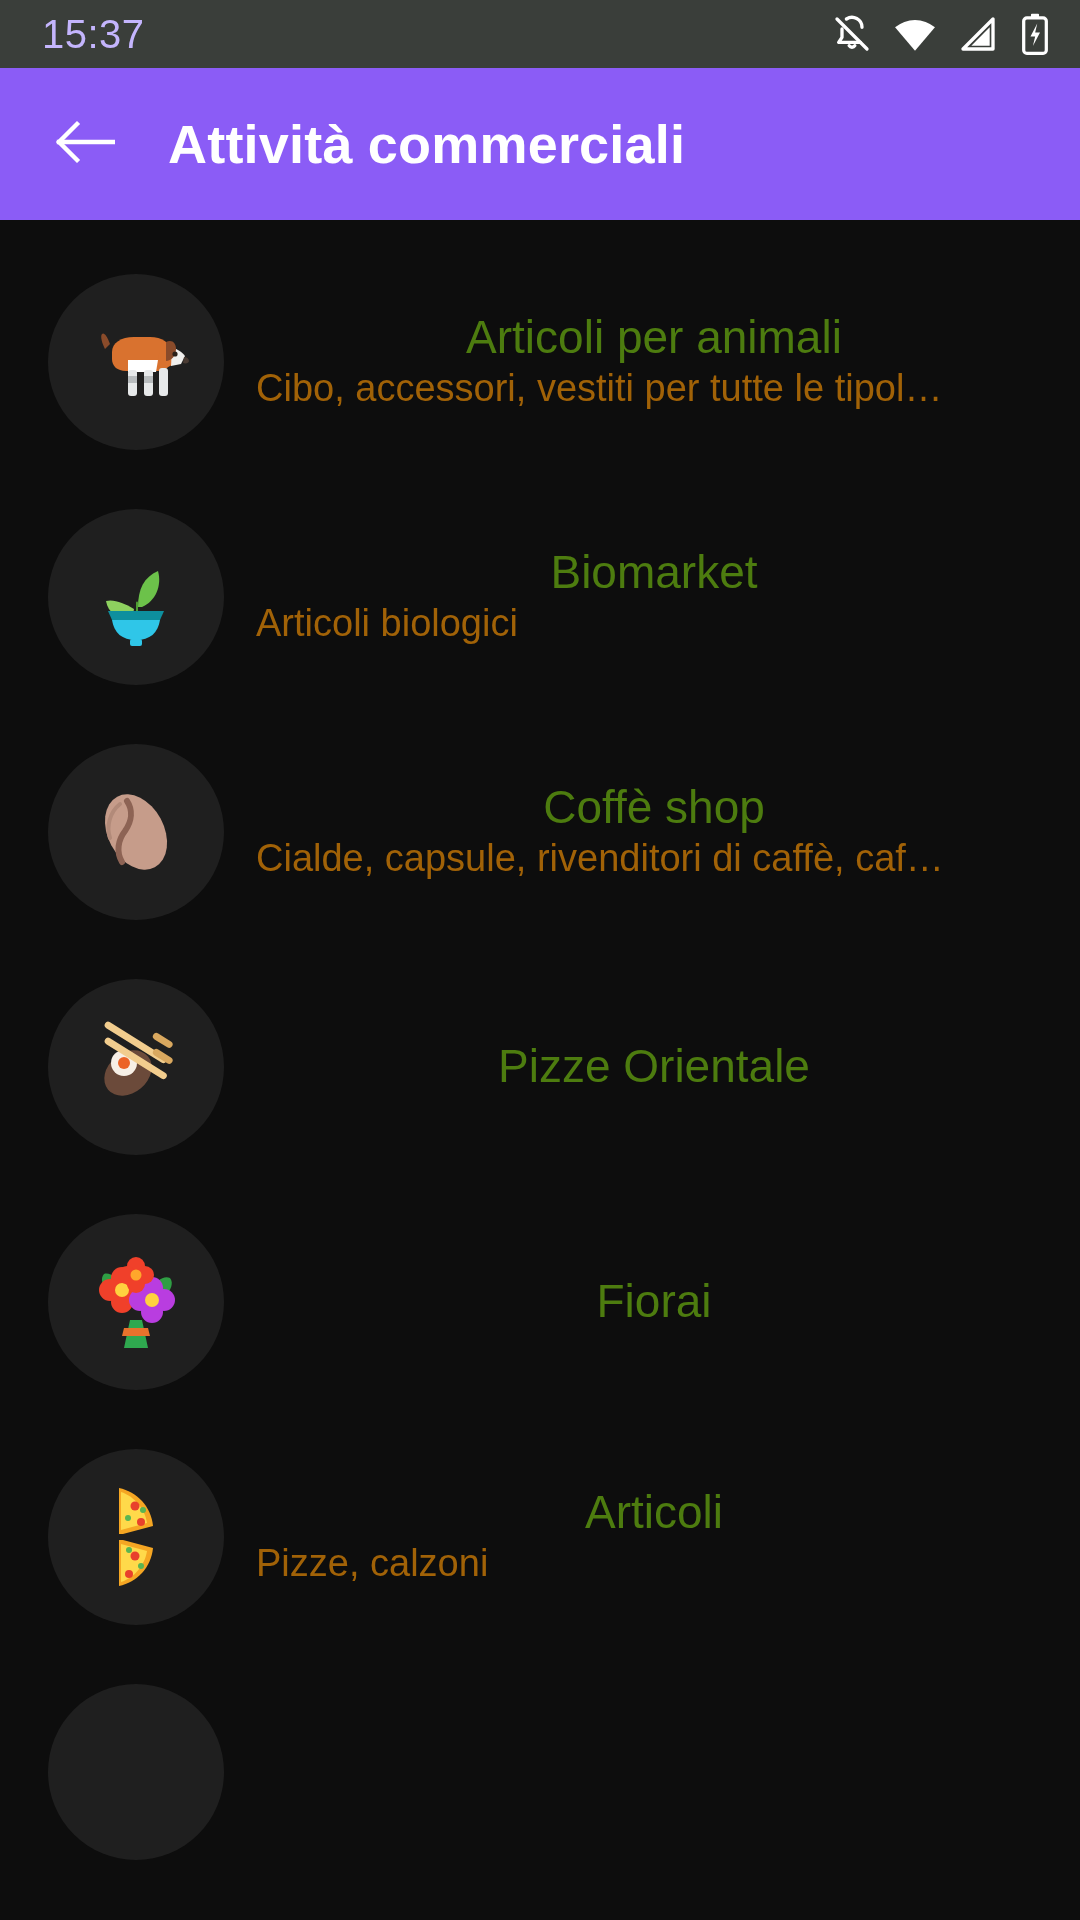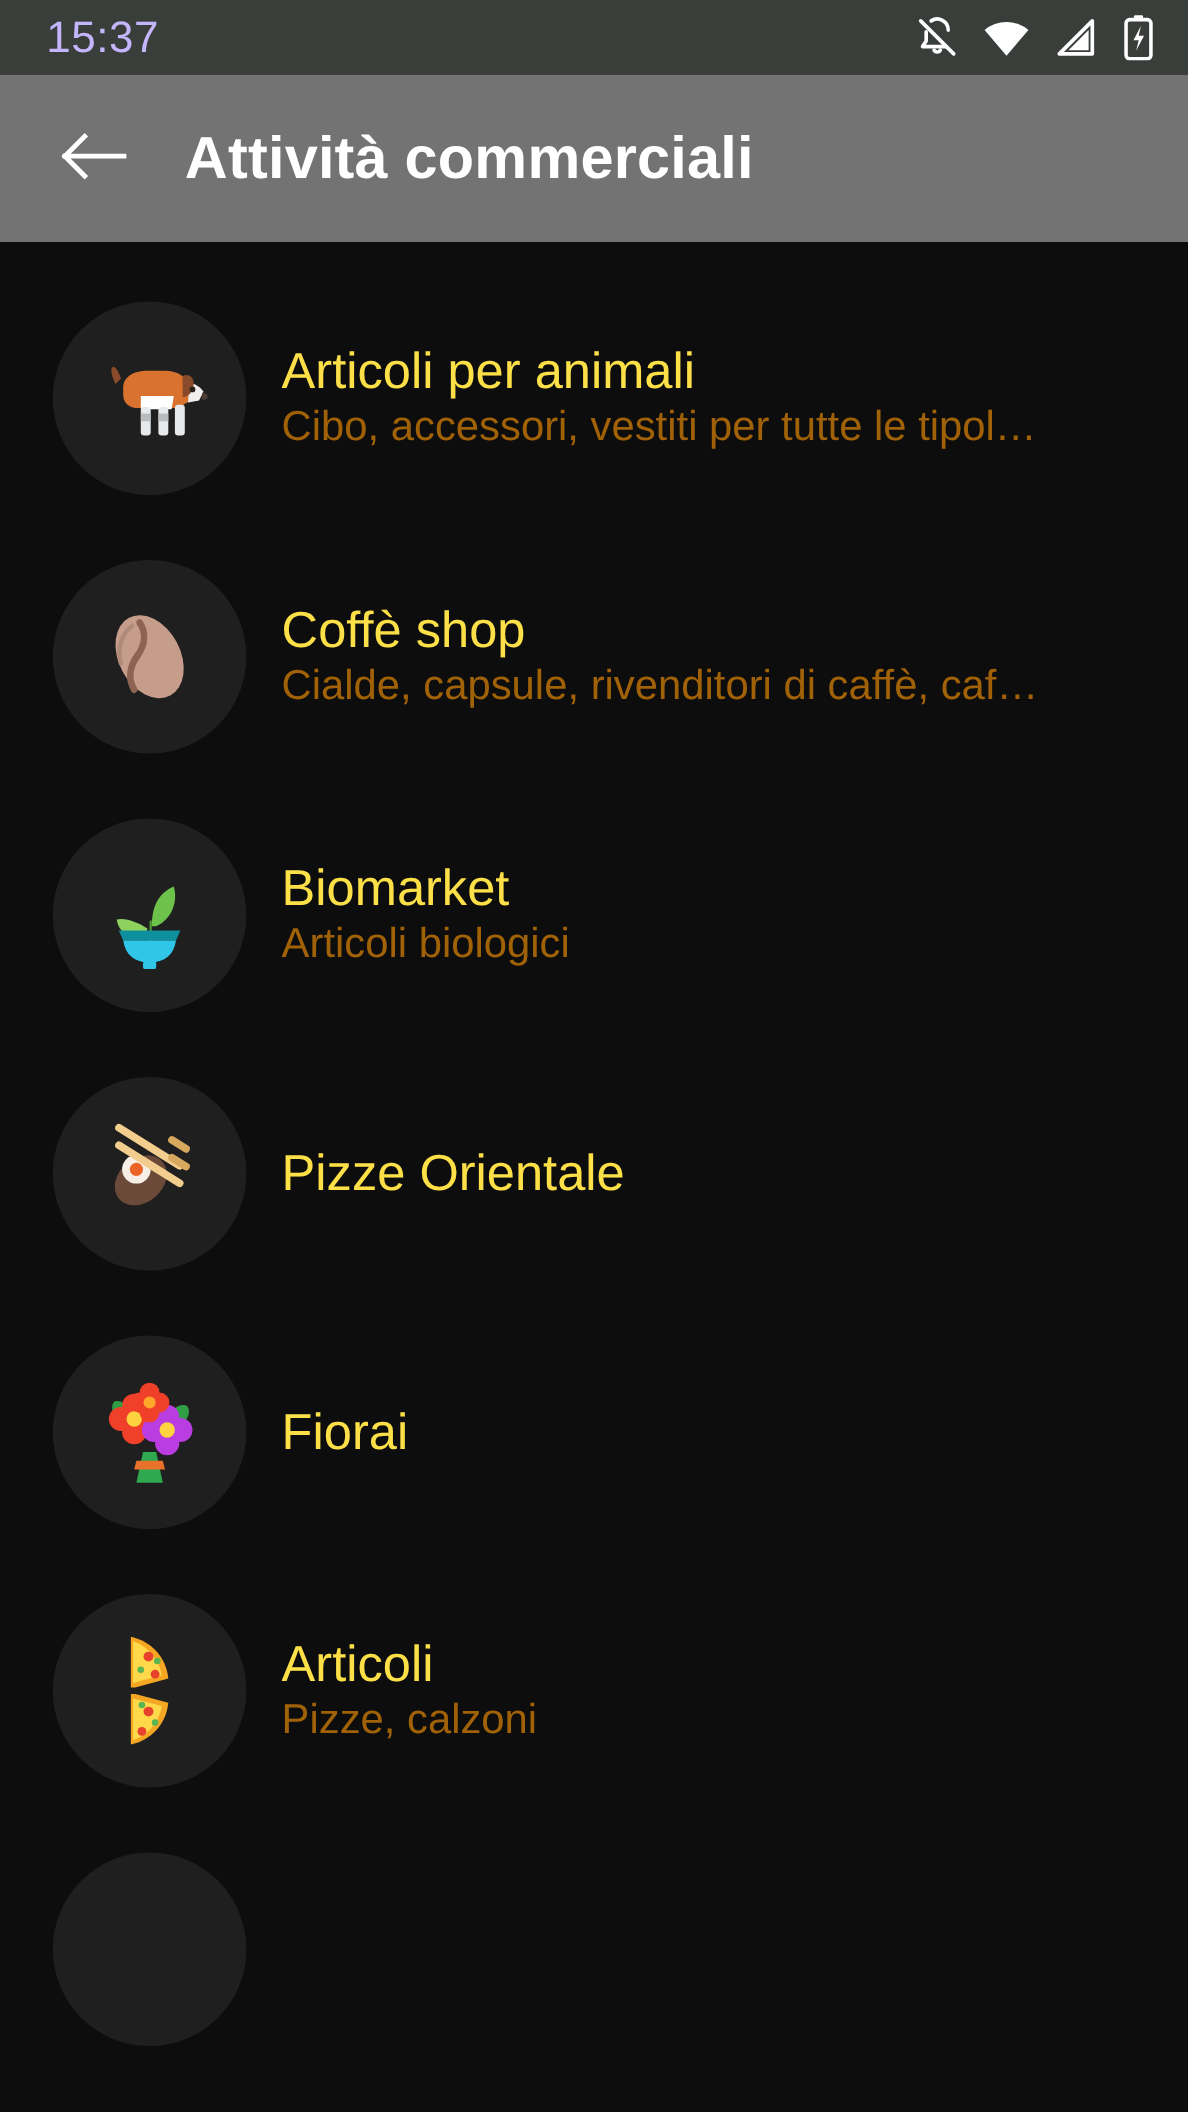--- a/index.html
+++ b/index.html
@@ -22,21 +22,21 @@
     font-size:40px; font-weight:400; letter-spacing:0.5px;
     line-height:1;
   }
   .status-spacer{ flex:1; }
   .status-icons{ display:flex; align-items:center; gap:22px; }
   .status-icons svg{ display:block; }
 
   
   .appbar{
     height:152px; width:1080px;
-    background:#737373;
+    background:#8b5cf6;
     display:flex; align-items:center;
     padding-left:48px;
   }
   .back-btn{
     width:72px; height:72px;
     display:flex; align-items:center; justify-content:center;
     flex:0 0 auto;
   }
   .appbar-title{
     margin-left:48px;
@@ -67,26 +67,27 @@
   }
   .avatar svg{ display:block; }
   .item-text{
     margin-left:32px;
     min-width:0;
     flex:1 1 auto;
     display:flex; flex-direction:column; justify-content:center;
     gap:4px;
   }
   .item-title{
-    color:#fde047;
+    color:#4d7c0f;
     font-size:46px;
     font-weight:400;
     line-height:1.12;
     white-space:nowrap;
     overflow:hidden;
+    text-align:center;
   }
   .item-sub{
     color:#a16207;
     font-size:38px;
     font-weight:400;
     line-height:1.15;
     white-space:nowrap;
     overflow:hidden;
     text-overflow:clip;
   }
@@ -168,49 +169,49 @@
     </div>
     <div class="item-text">
       <div class="item-title">Articoli per animali</div>
       <div class="item-sub">Cibo, accessori, vestiti per tutte le tipol…</div>
     </div>
   </div>
 
   <div class="list-item">
     <div class="avatar">
       <span>
-        <svg width="108" height="108" viewBox="0 0 108 108">
-          <ellipse cx="54" cy="54" rx="28" ry="40" transform="rotate(-28 54 54)" fill="#c69c8a"></ellipse>
-          <path d="M40 84c-6-10-4-22 3-31 7-10 8-21 2-30" fill="none" stroke="#8d6354" stroke-width="6" stroke-linecap="round"></path>
-          <path d="M38 26c-10 8-14 22-10 34" fill="none" stroke="#b28a79" stroke-width="4" stroke-linecap="round"></path>
-        </svg>
-      </span>
-    </div>
-    <div class="item-text">
-      <div class="item-title">Coffè shop</div>
-      <div class="item-sub">Cialde, capsule, rivenditori di caffè, caf…</div>
-    </div>
-  </div>
-
-  <div class="list-item">
-    <div class="avatar">
-      <span>
         <svg width="112" height="112" viewBox="0 0 112 112">
           <path d="M58 66c0-18 6-30 20-36 4 14-2 30-16 36z" fill="#6cc24a"></path>
           <path d="M54 68C44 62 34 58 26 60c2 12 12 18 26 18z" fill="#8ed15f"></path>
           <path d="M56 84V62c0-2 2-2 2 0v22z" fill="#4e9e33"></path>
           <path d="M28 70h56l-4 9H32z" fill="#0e8f9e"></path>
           <path d="M32 79h48c-2 13-10 20-24 20S34 92 32 79z" fill="#2fc6e8"></path>
           <rect x="50" y="98" width="12" height="7" rx="2" fill="#2fc6e8"></rect>
         </svg>
       </span>
     </div>
     <div class="item-text">
       <div class="item-title">Biomarket</div>
       <div class="item-sub">Articoli biologici</div>
+    </div>
+  </div>
+
+  <div class="list-item">
+    <div class="avatar">
+      <span>
+        <svg width="108" height="108" viewBox="0 0 108 108">
+          <ellipse cx="54" cy="54" rx="28" ry="40" transform="rotate(-28 54 54)" fill="#c69c8a"></ellipse>
+          <path d="M40 84c-6-10-4-22 3-31 7-10 8-21 2-30" fill="none" stroke="#8d6354" stroke-width="6" stroke-linecap="round"></path>
+          <path d="M38 26c-10 8-14 22-10 34" fill="none" stroke="#b28a79" stroke-width="4" stroke-linecap="round"></path>
+        </svg>
+      </span>
+    </div>
+    <div class="item-text">
+      <div class="item-title">Coffè shop</div>
+      <div class="item-sub">Cialde, capsule, rivenditori di caffè, caf…</div>
     </div>
   </div>
 
   <div class="list-item">
     <div class="avatar">
       <span>
         <svg width="112" height="112" viewBox="0 0 112 112">
           <ellipse cx="48" cy="62" rx="26" ry="20" transform="rotate(-40 48 62)" fill="#6b4a3a"></ellipse>
           <circle cx="44" cy="52" r="13" fill="#f7efe6"></circle>
           <circle cx="44" cy="52" r="6" fill="#ec6327"></circle>

